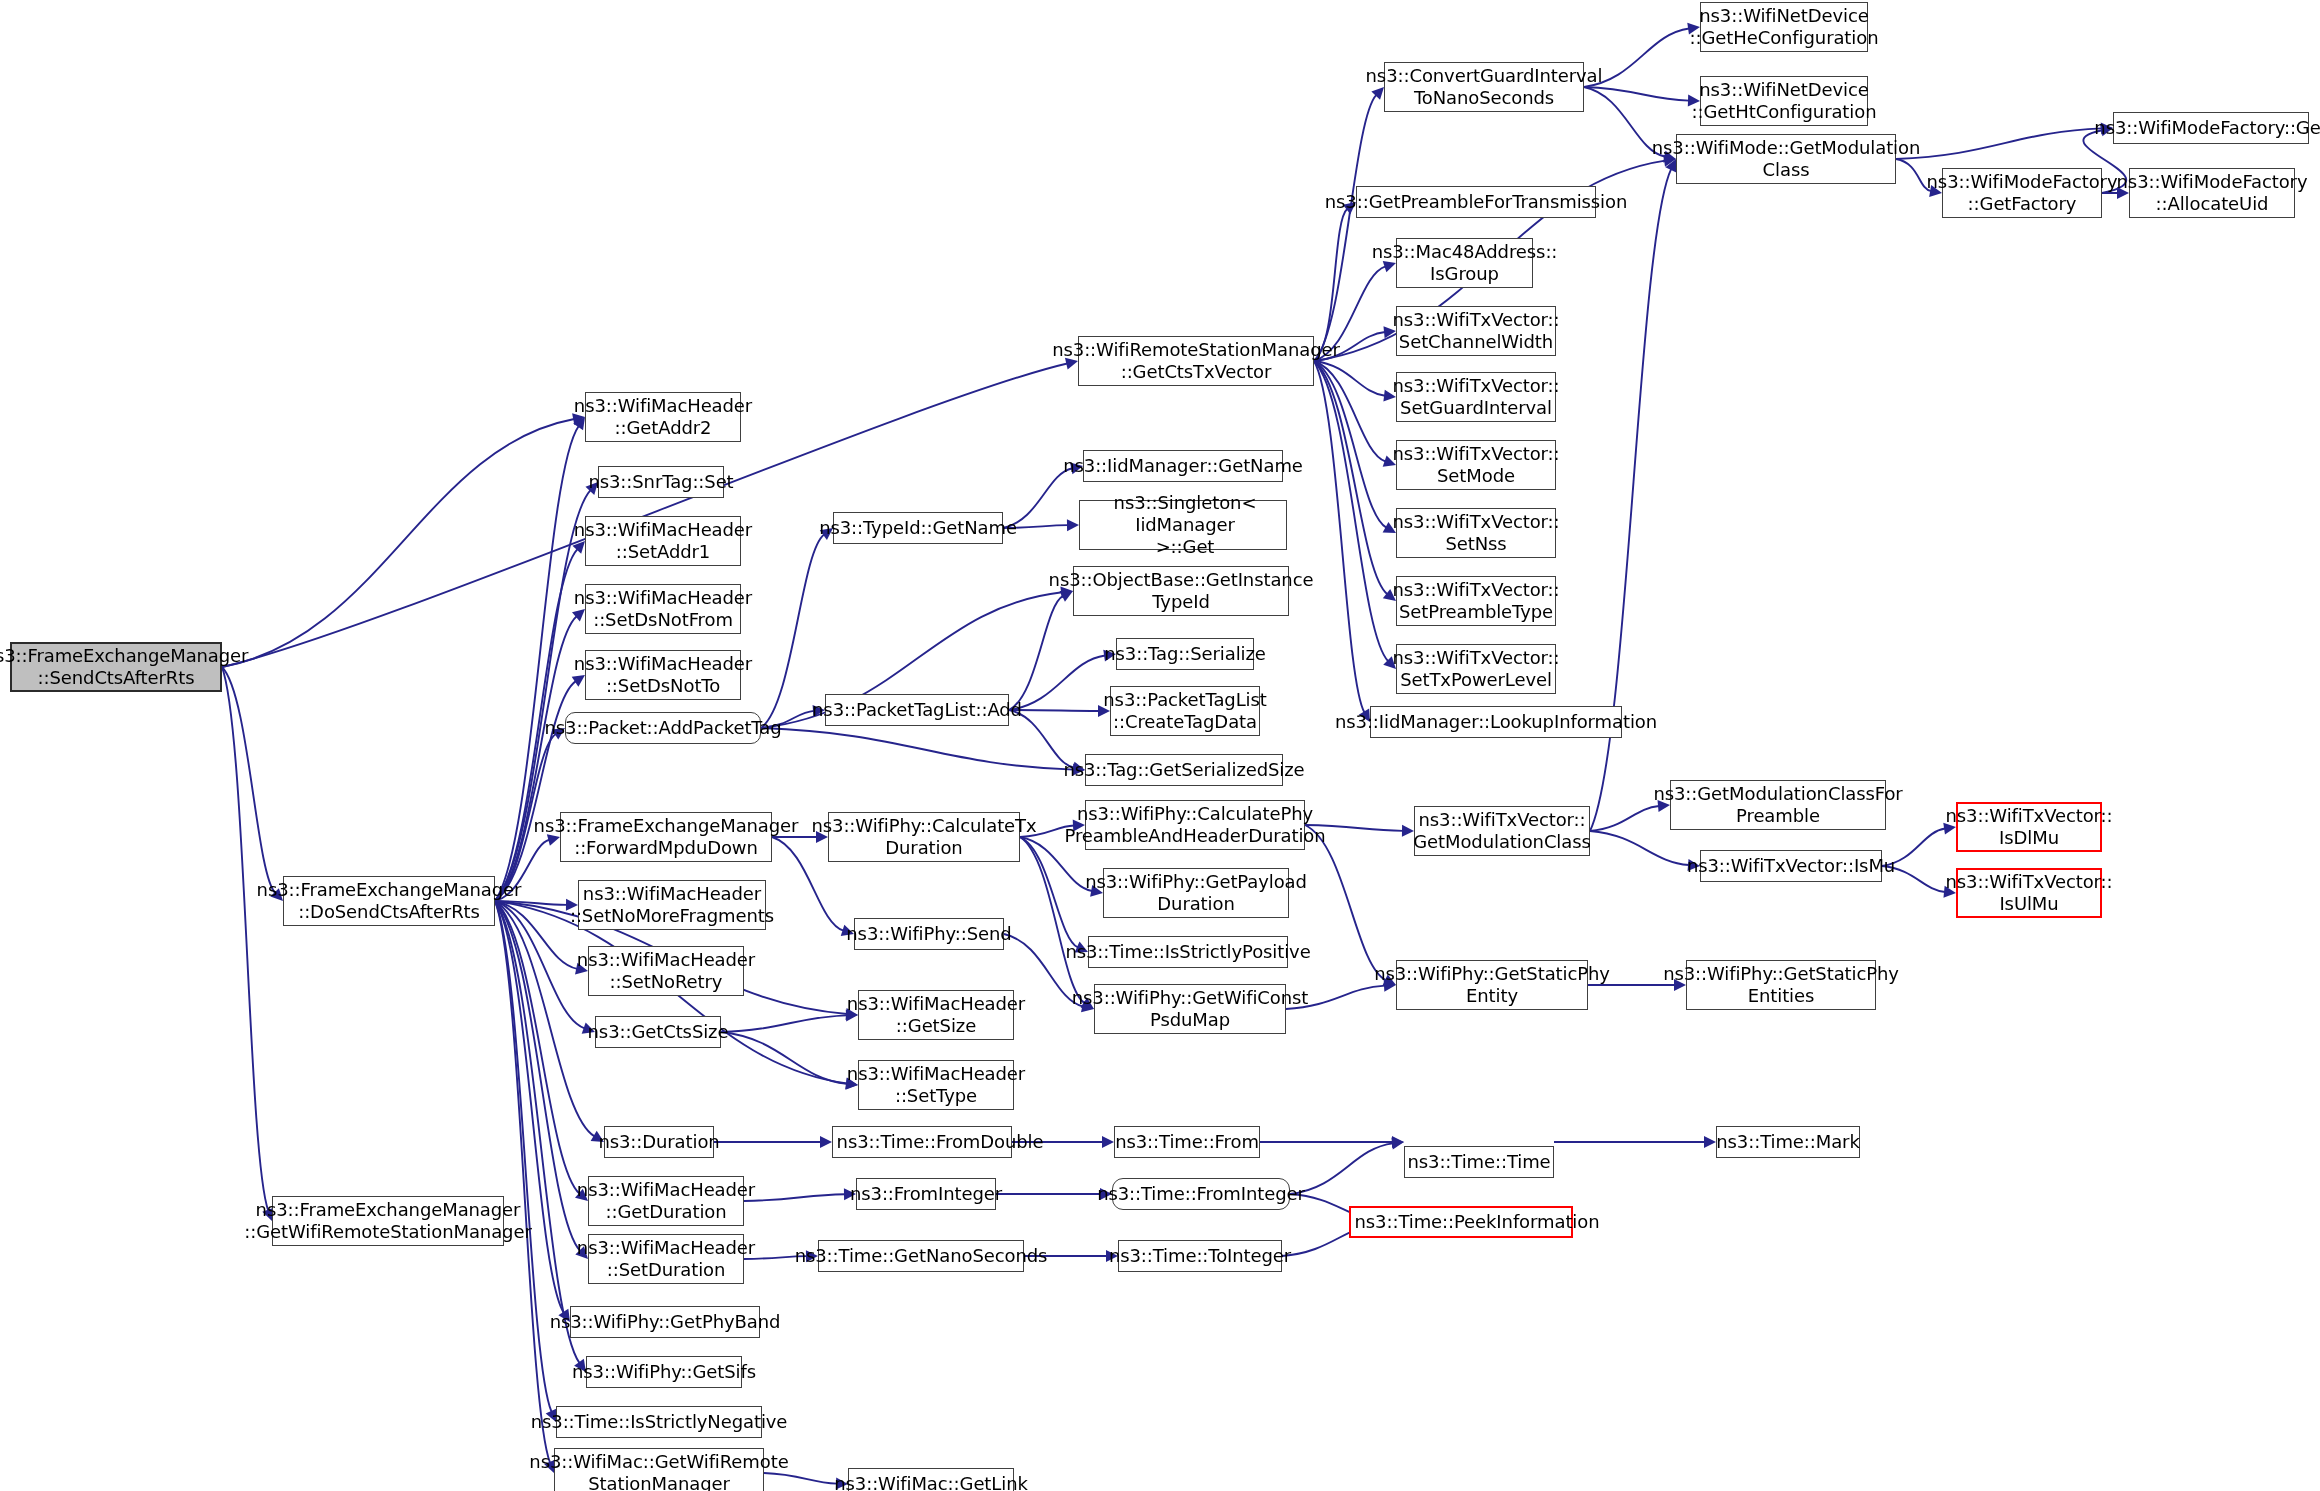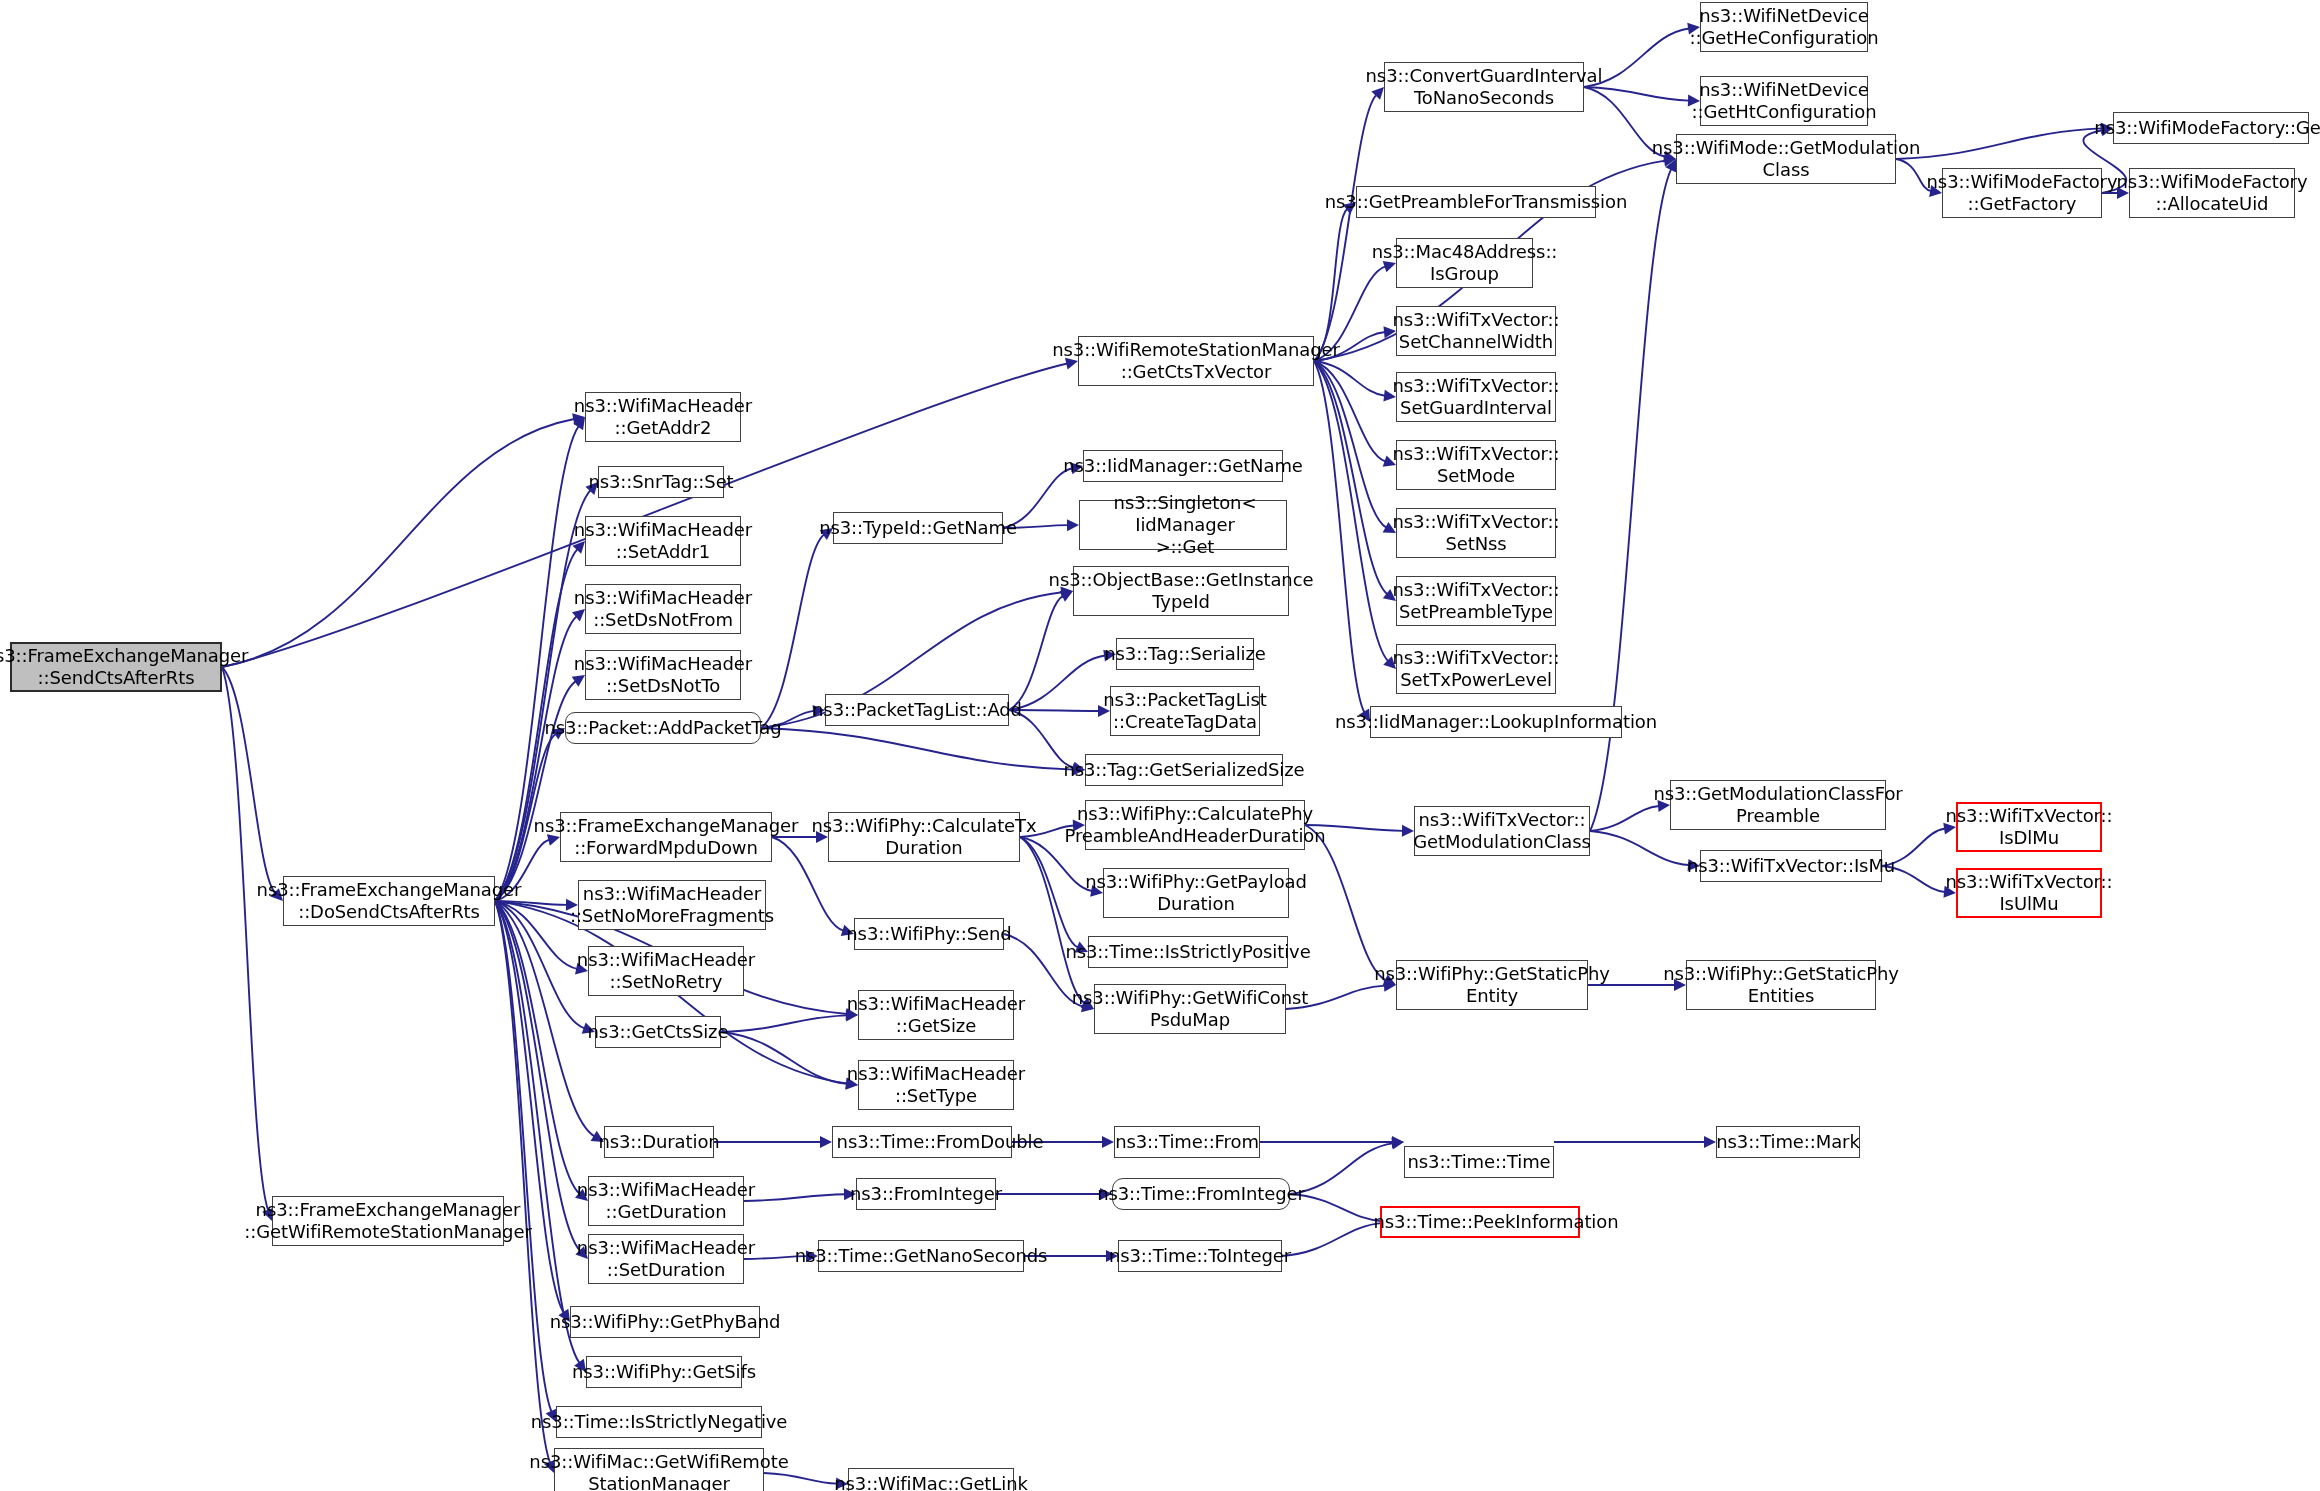--- a/index.html
+++ b/index.html
@@ -284,16 +284,16 @@
       <div class="node redbox" style="left: 1956px; top: 868px; width: 146px; height: 50px;"><span>ns3::WifiTxVector::
 IsUlMu</span></div>
       <div class="node" style="left: 1396px; top: 960px; width: 192px; height: 50px;"><span>ns3::WifiPhy::GetStaticPhy
 Entity</span></div>
       <div class="node" style="left: 1686px; top: 960px; width: 190px; height: 50px;"><span>ns3::WifiPhy::GetStaticPhy
 Entities</span></div>
       <div class="node" style="left: 1114px; top: 1126px; width: 146px; height: 32px;"><span>ns3::Time::From</span></div>
       <div class="node" style="left: 1112px; top: 1178px; width: 178px; height: 32px; border-radius: 11px;"><span>ns3::Time::FromInteger</span></div>
       <div class="node" style="left: 1118px; top: 1240px; width: 164px; height: 32px;"><span>ns3::Time::ToInteger</span></div>
       <div class="node" style="left: 1404px; top: 1126px; width: 150px; height: 32px; margin-top: 20px;"><span>ns3::Time::Time</span></div>
-      <div class="node redbox" style="left: 1380px; top: 1206px; width: 200px; height: 32px; padding-left: 36px;"><span>ns3::Time::PeekInformation</span></div>
+      <div class="node redbox" style="left: 1349px; top: 1206px; width: 224px; height: 32px; padding-left: 36px;"><span>ns3::Time::PeekInformation</span></div>
       <div class="node" style="left: 1716px; top: 1126px; width: 144px; height: 32px;"><span>ns3::Time::Mark</span></div>
     </div>
 </div>
 
 </body></html>

